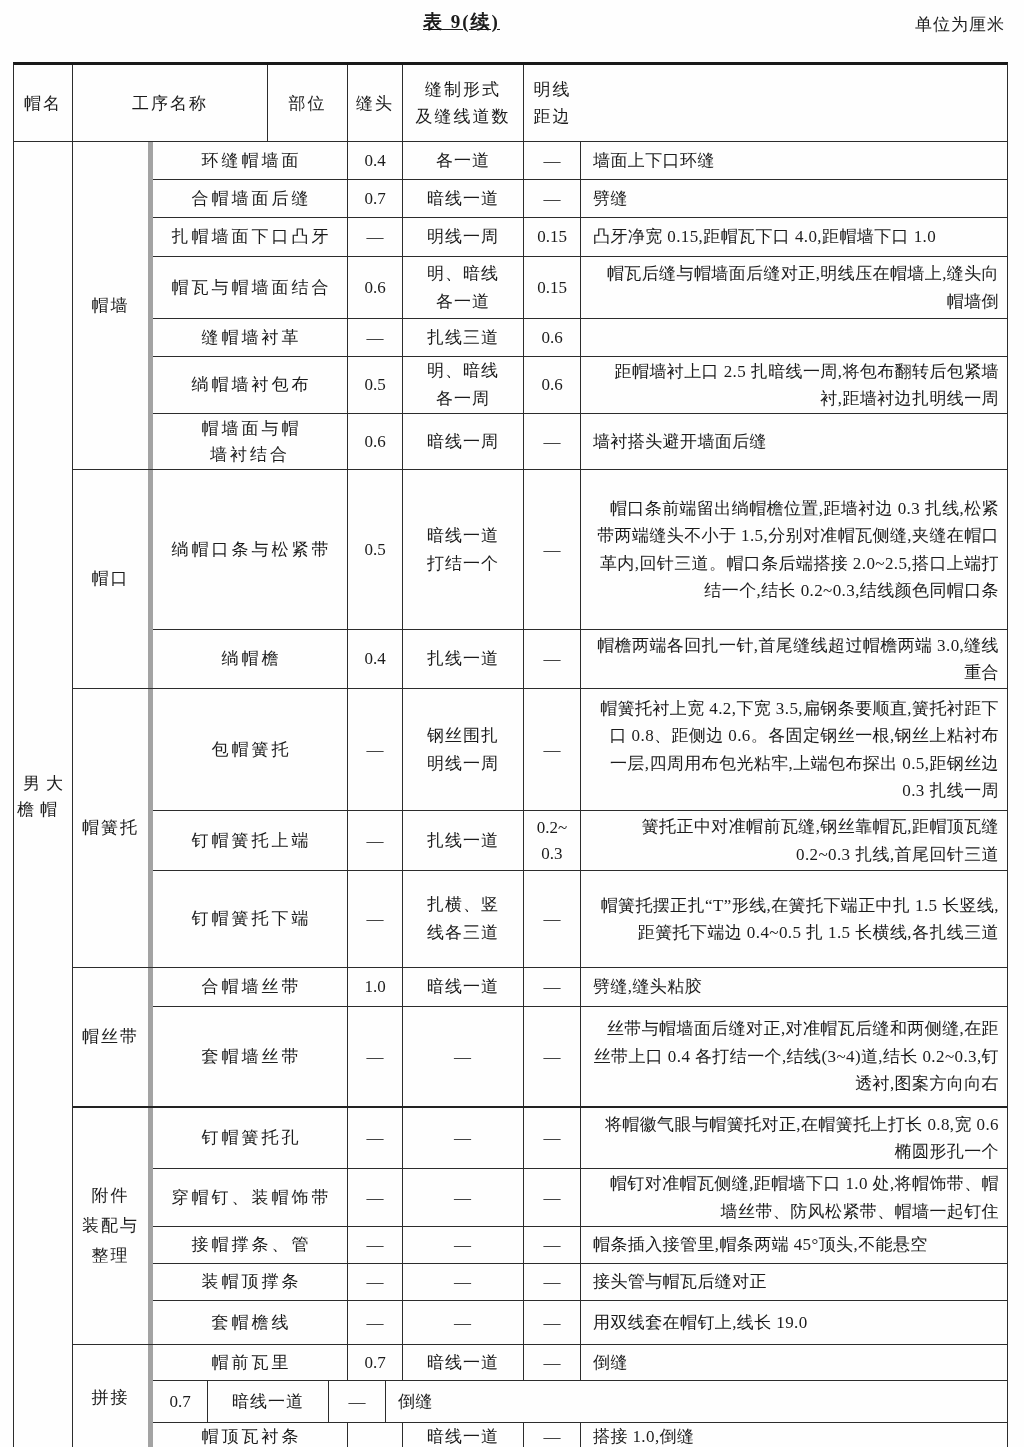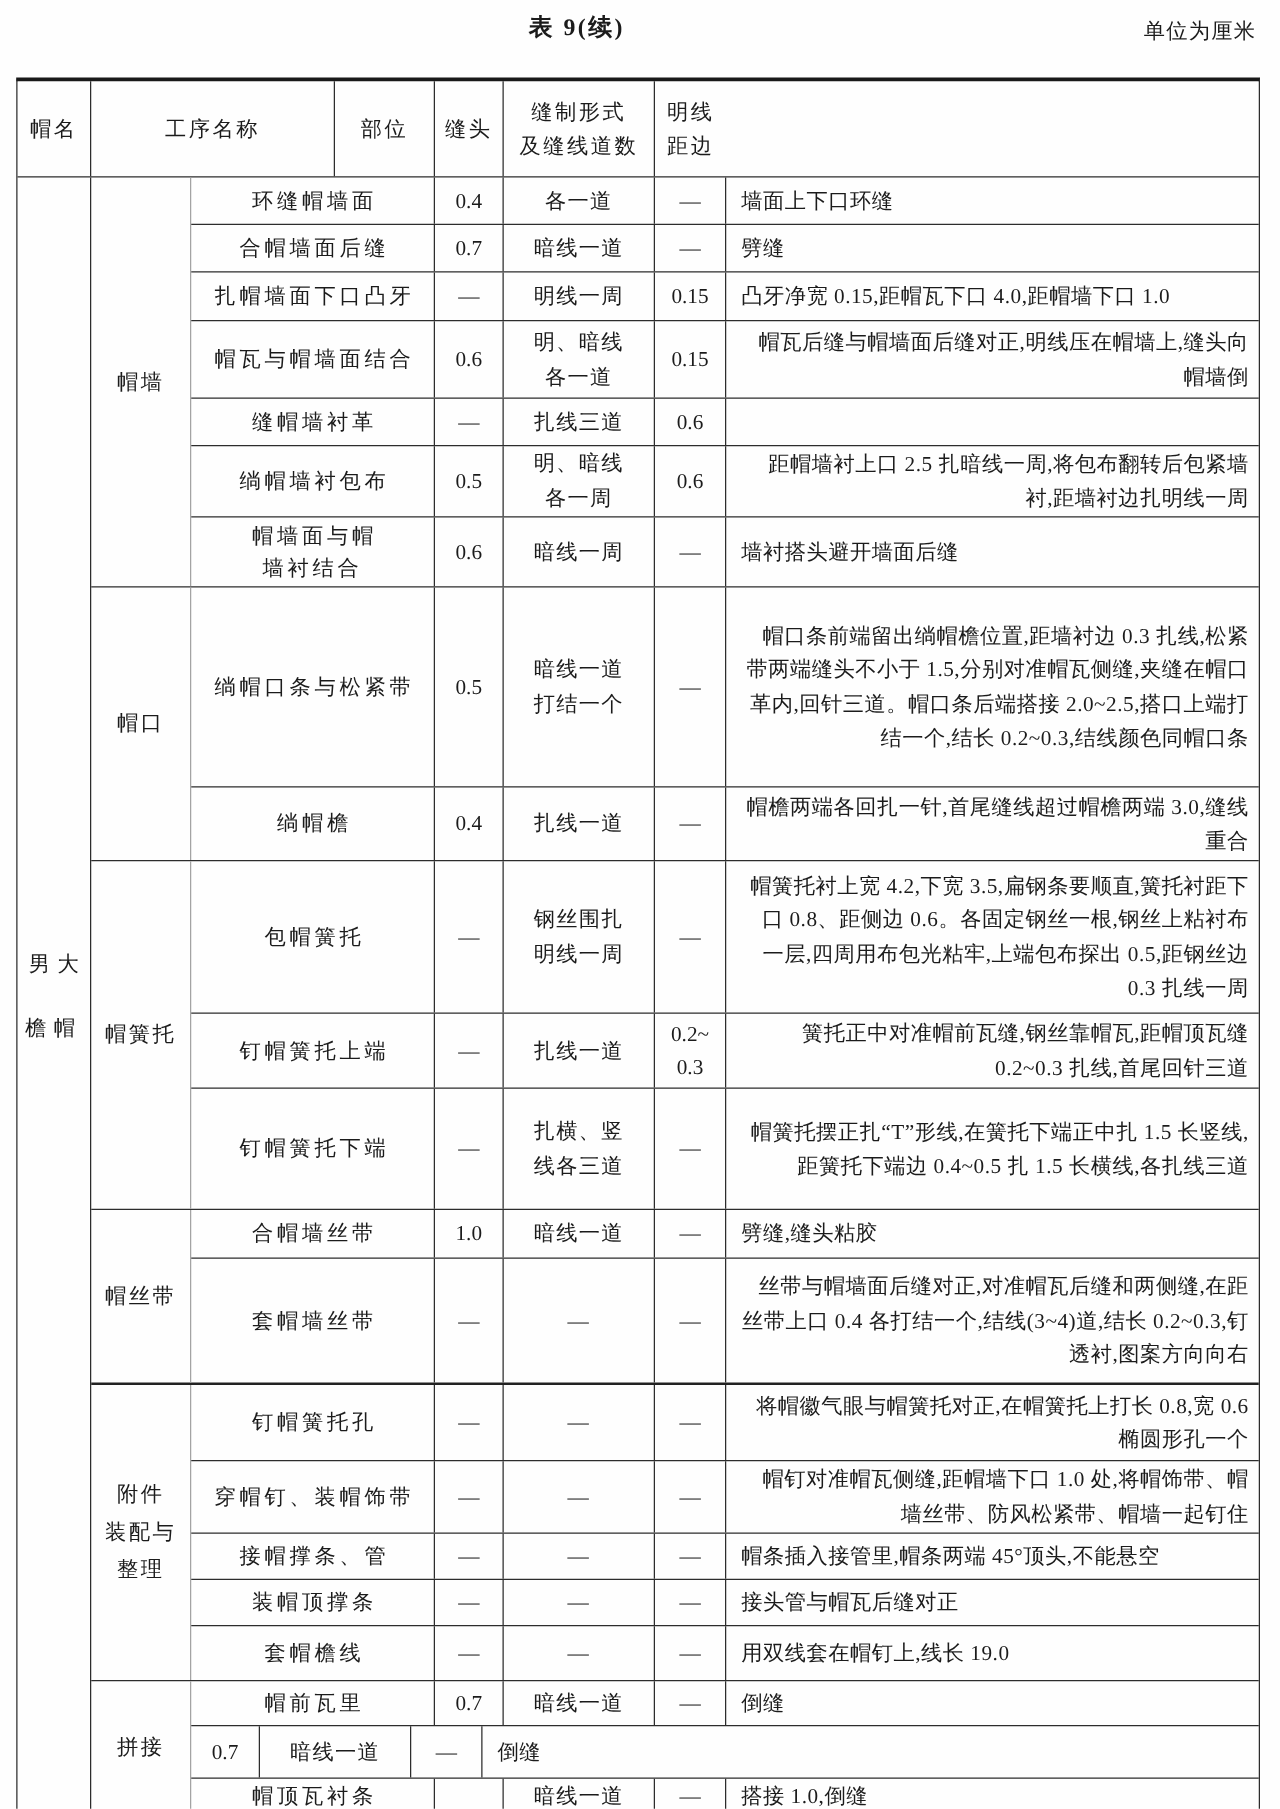--- a/index.html
+++ b/index.html
@@ -3,21 +3,21 @@
 <meta charset="utf-8">
 <style>
   html,body{margin:0;padding:0;background:#fefefe;}
   body{
     width:1024px;height:1447px;position:relative;overflow:hidden;
     font-family:"Liberation Serif","DejaVu Serif",serif;
     color:#1b1b1b;font-size:17px;
   }
   .title{
     position:absolute;top:9px;left:0;width:923px;text-align:center;
-    font-size:19px;font-weight:bold;letter-spacing:2px;
+    font-size:19px;font-weight:bold;letter-spacing:2px;text-decoration:underline;
   }
   .unit-note{
     position:absolute;top:13px;right:19px;font-size:17px;letter-spacing:1px;
   }
   .table{
     position:absolute;left:13px;top:62px;width:995px;
     border-left:1px solid #2c2c2c;border-right:1px solid #2c2c2c;
     border-top:3px solid #191919;border-bottom:3px solid #191919;
     box-sizing:border-box;background:#fefefe;
   }
@@ -30,26 +30,26 @@
   .w-hat{width:59px;}
   .w-part{width:80px;}
   .w-name{width:195px;}
   .w-seam{width:55px;}
   .w-form{width:121px;}
   .w-edge{width:57px;}
   .w-req{flex:1;}
   
   .tbody{display:flex;}
   .hat-col{width:59px;border-right:1px solid #2c2c2c;display:flex;align-items:center;justify-content:center;}
-  .hat-label{white-space:pre-line;text-align:center;line-height:51px;letter-spacing:6px;text-indent:6px;}
+  .hat-label{white-space:pre-line;text-align:left;line-height:26px;letter-spacing:6px;text-indent:6px;}
   .sections{flex:1;display:flex;flex-direction:column;}
   .sec{display:flex;border-bottom:1px solid #2c2c2c;}
   .sec:last-child{border-bottom:none;}
   .sec.thick{border-bottom:2px solid #222;}
-  .part-col{width:80px;border-right:1px solid #a3a3a3;line-height:30px;letter-spacing:2px;font-family:Liberation Serif, serif;}
+  .part-col{width:80px;border-right:5px solid #a3a3a3;line-height:30px;letter-spacing:2px;font-family:Liberation Serif, serif;}
   .rows{flex:1;display:flex;flex-direction:column;}
   .trow{display:flex;border-bottom:1px solid #2c2c2c;}
   .trow:last-child{border-bottom:none;}
   .c{border-right:1px solid #2c2c2c;line-height:26px;}
   .c.name{width:195px;letter-spacing:3px;text-indent:3px;}
   .c.seam{width:55px;}
   .c.form{width:121px;line-height:28px;letter-spacing:1px;}
   .c.edge{width:57px;line-height:26px;}
   .c.req{flex:1;border-right:none;justify-content:flex-start;text-align:right;
          padding:3px 8px 3px 12px;line-height:27.5px;letter-spacing:0.4px;}

